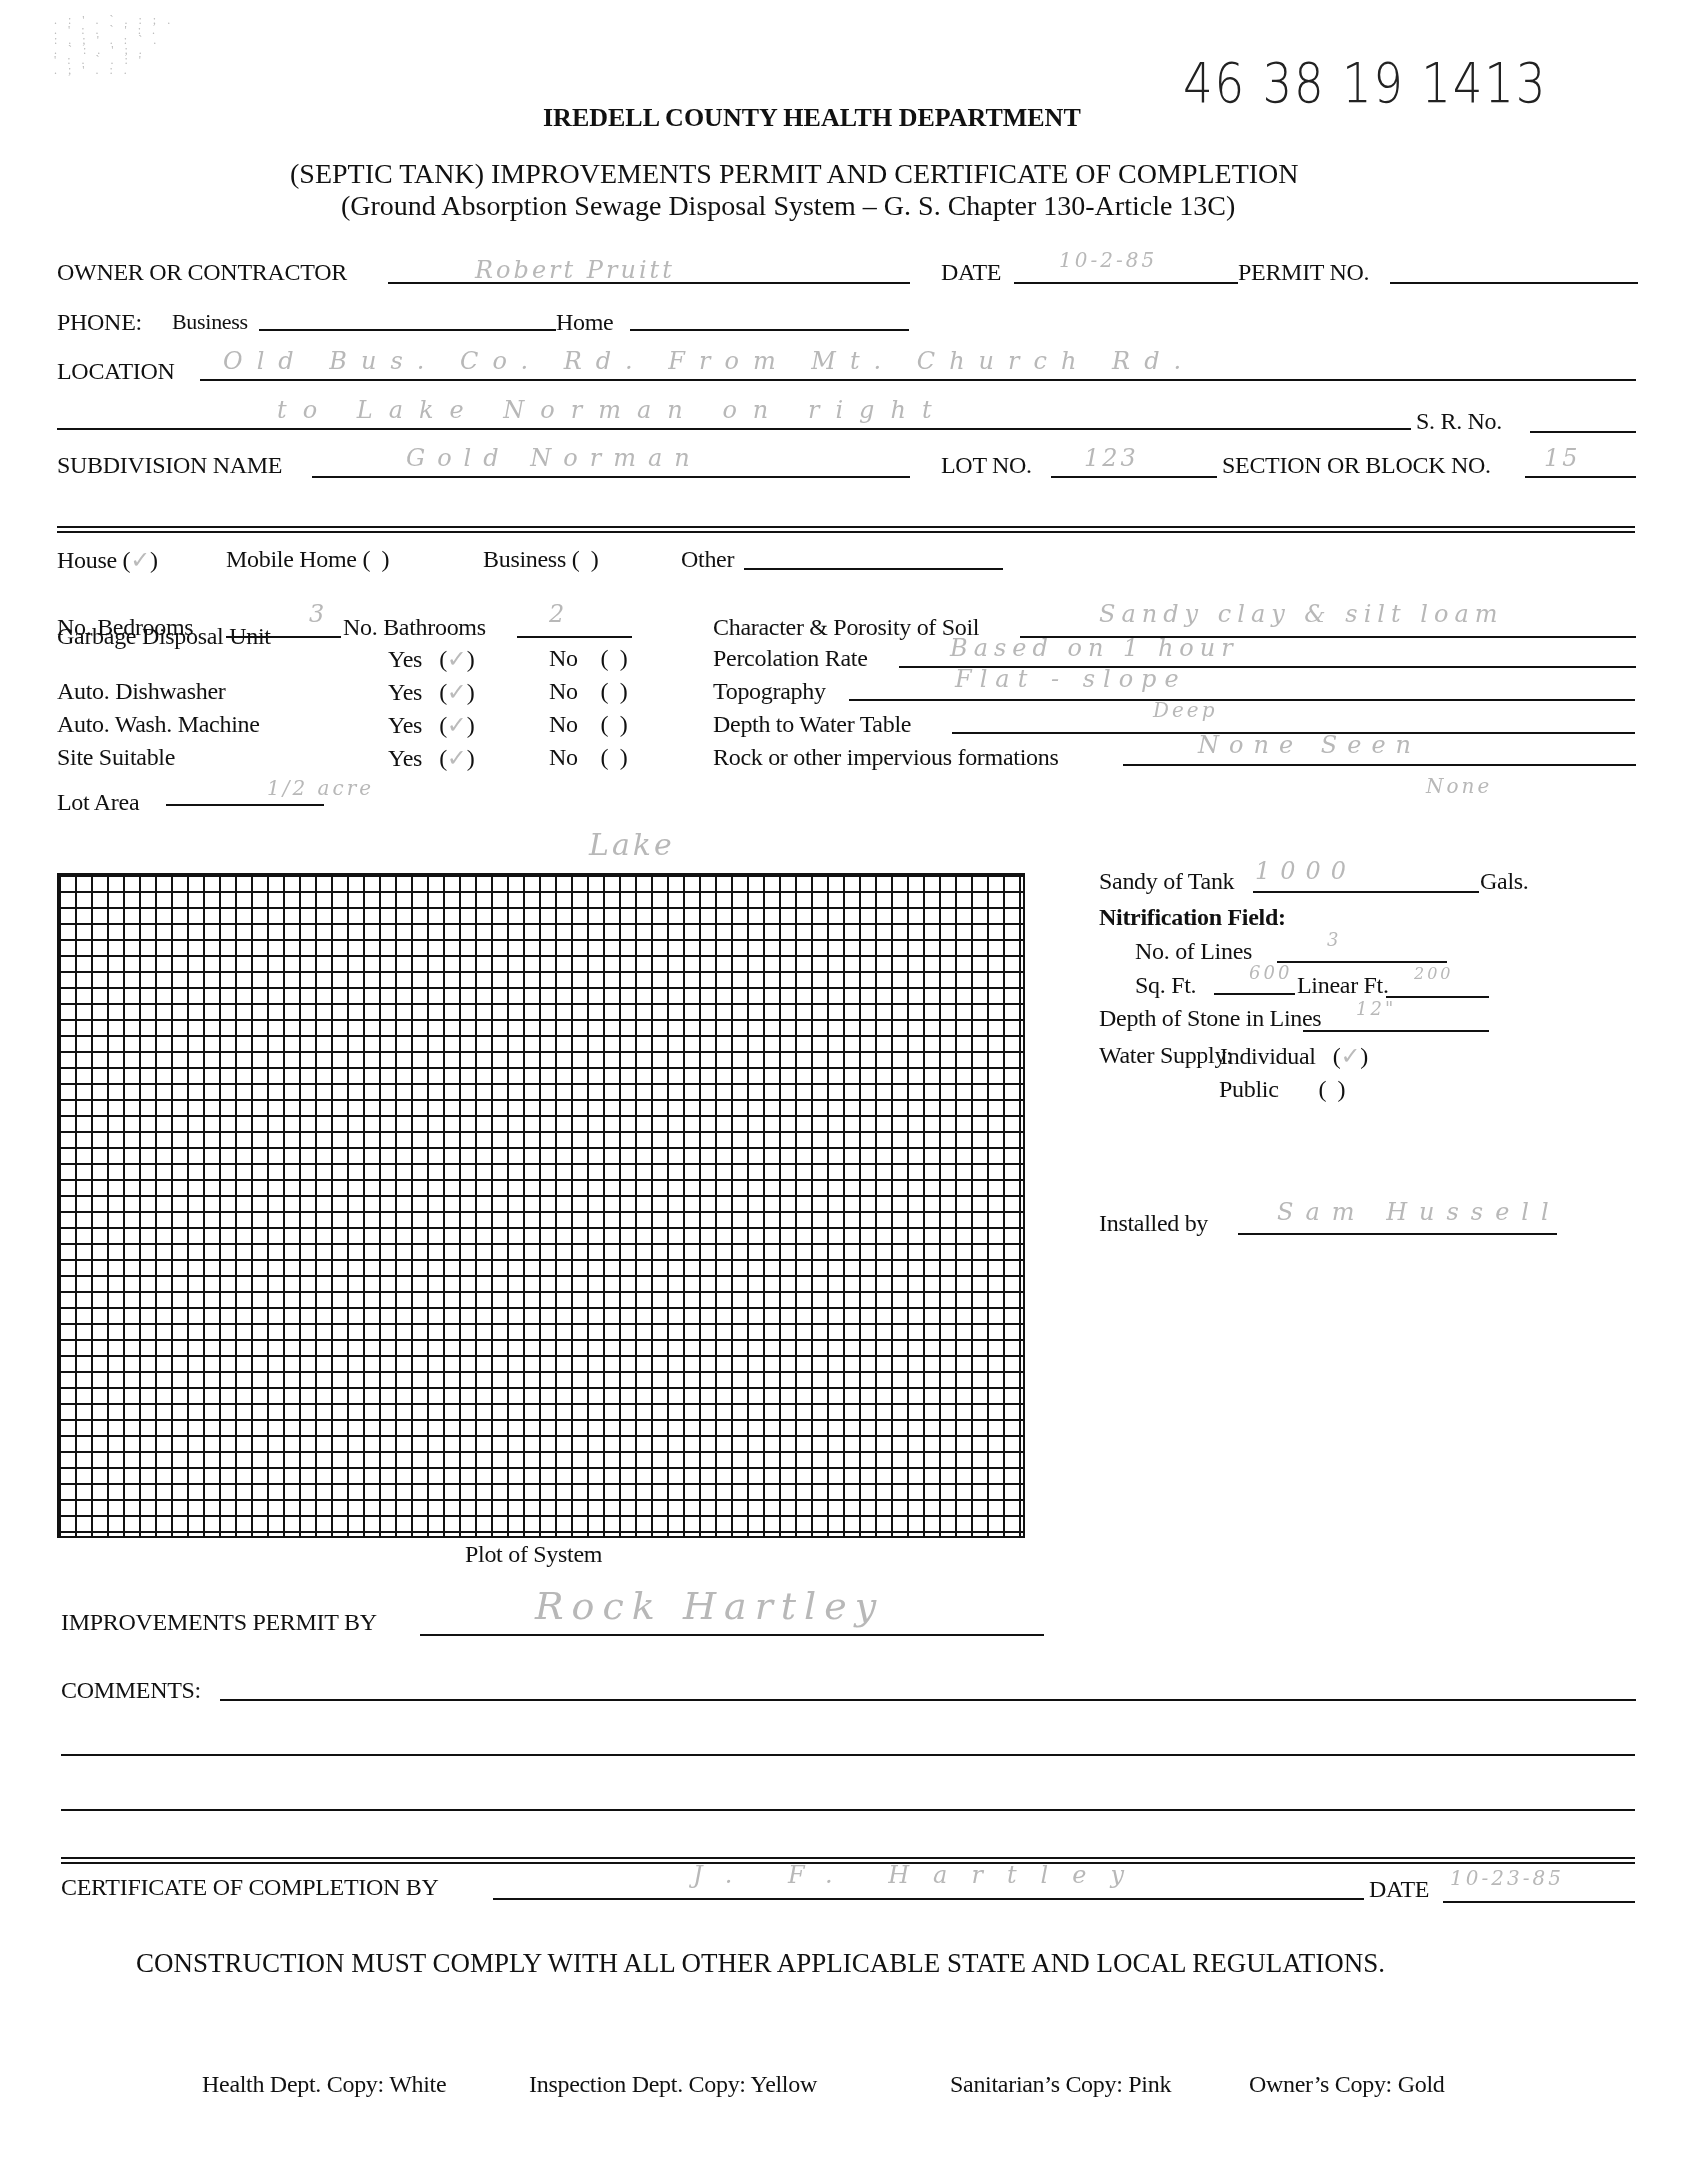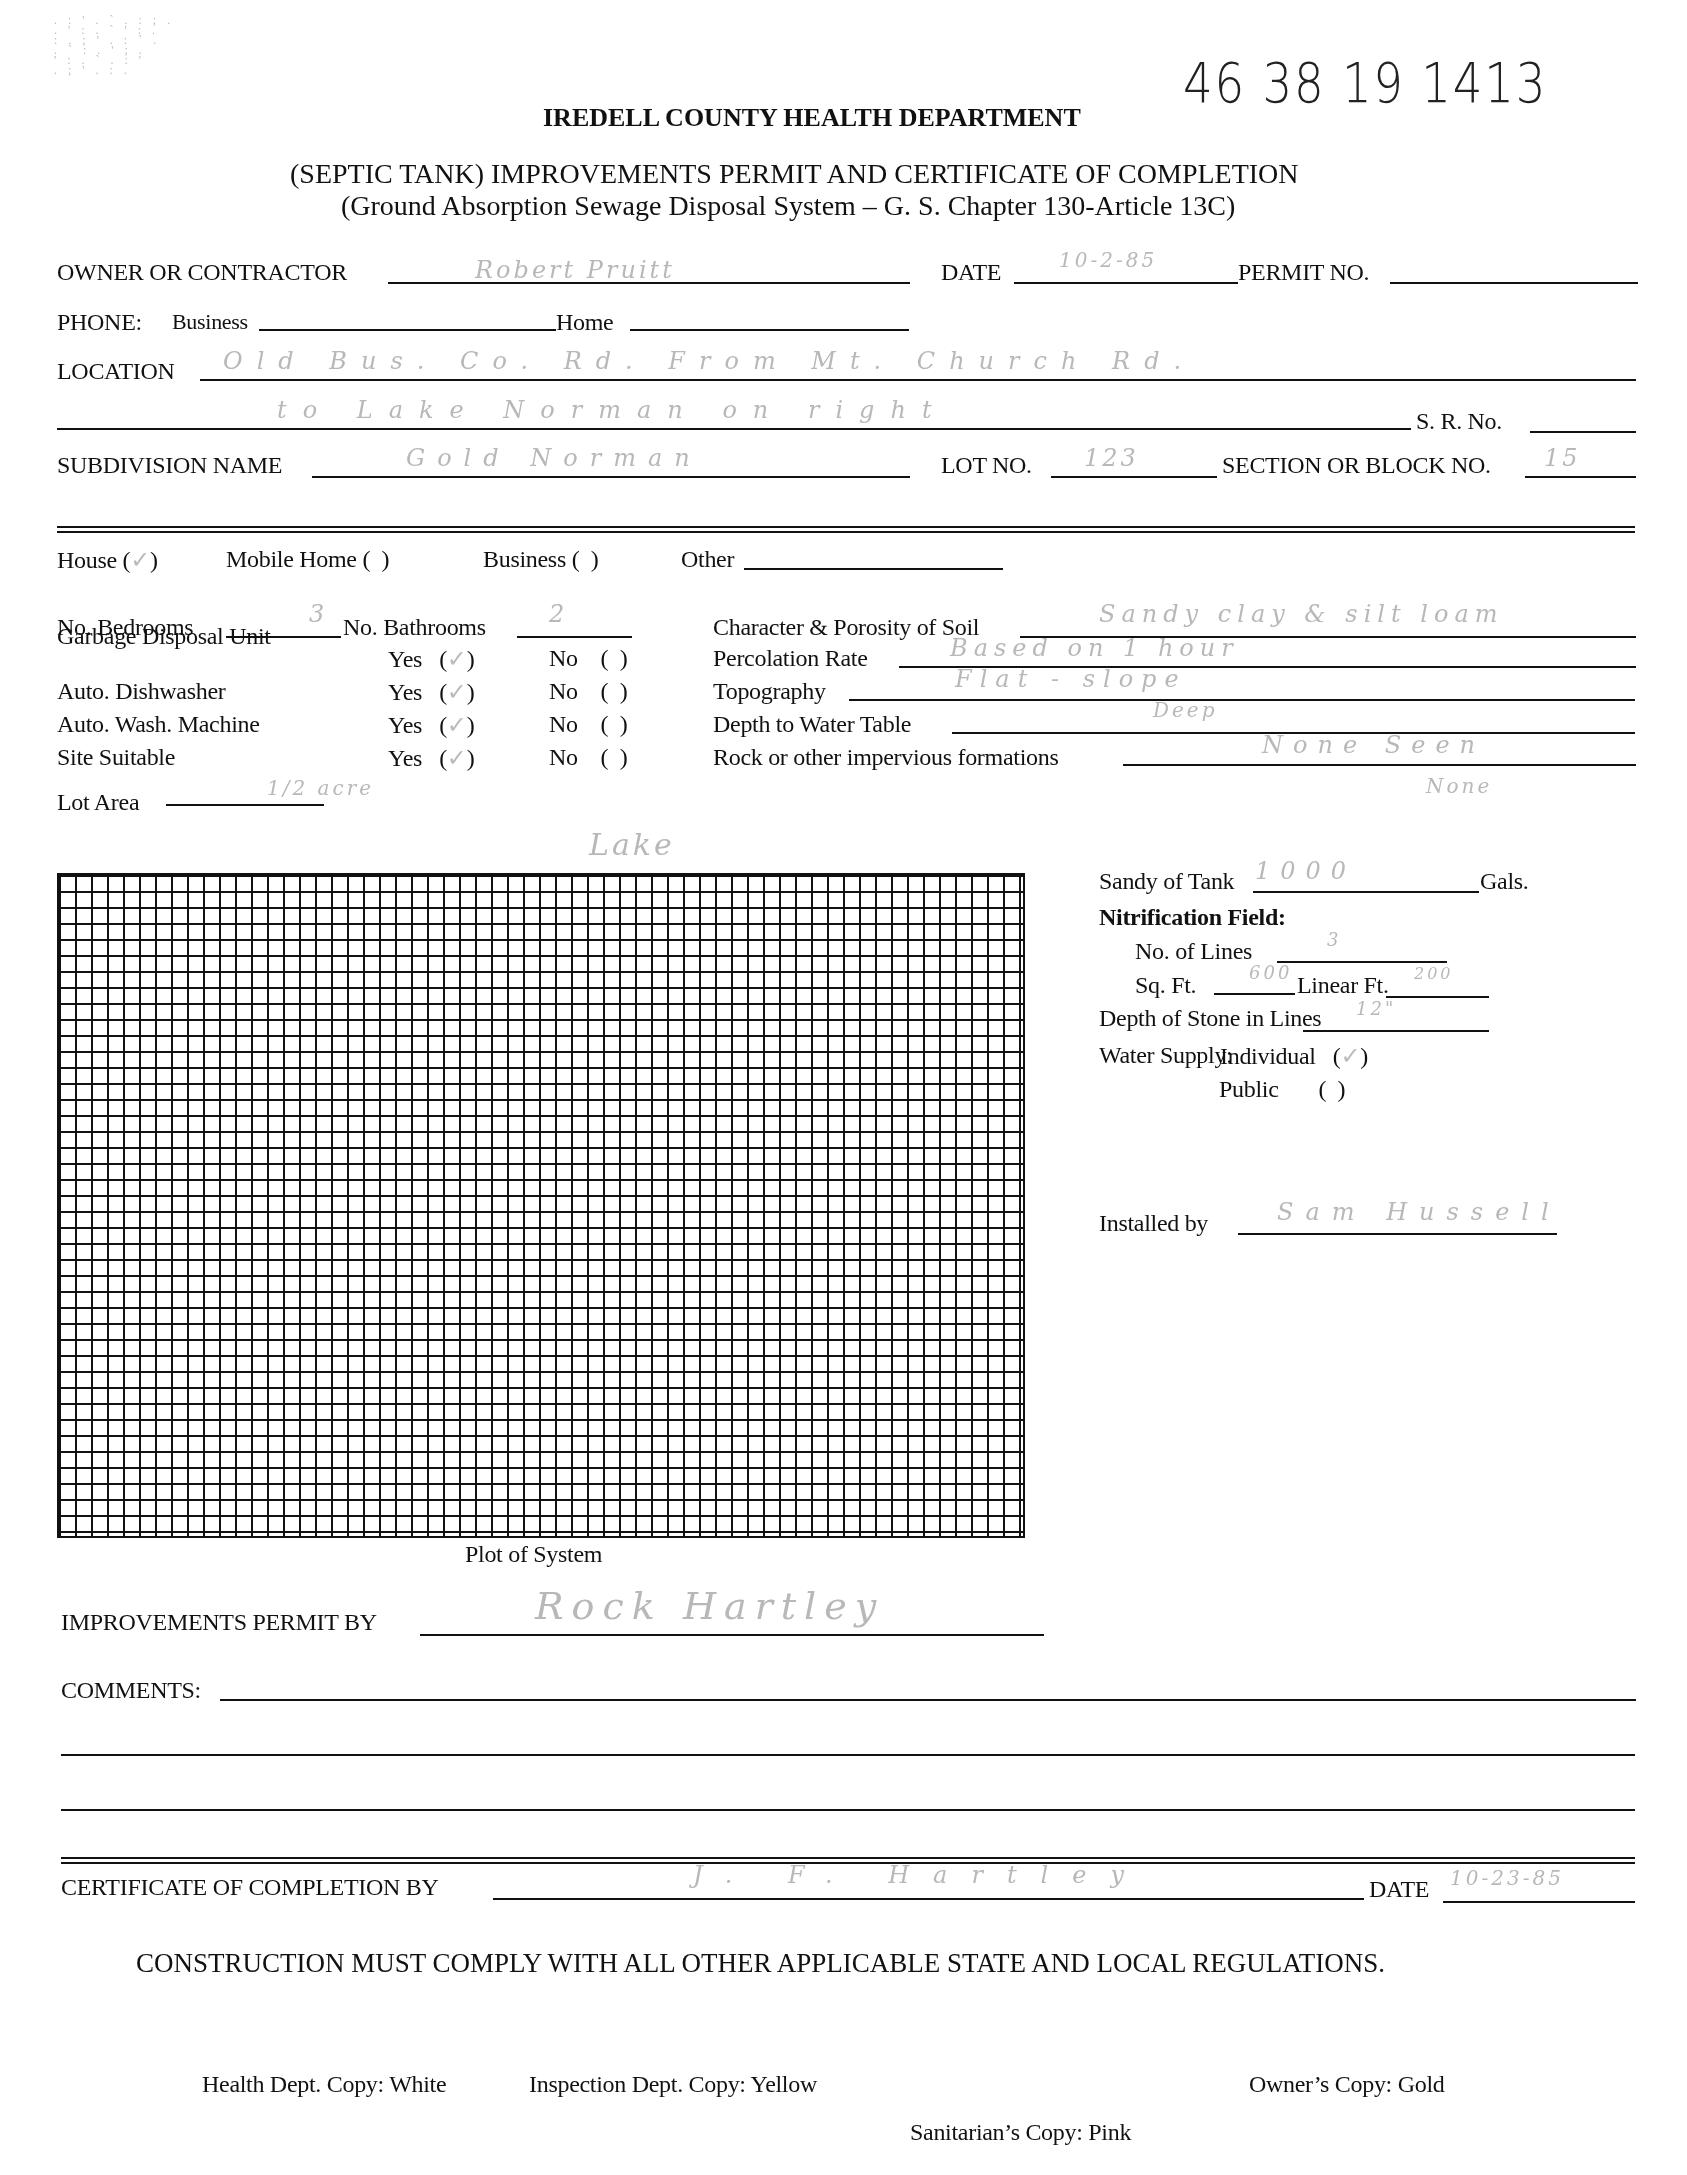--- a/index.html
+++ b/index.html
@@ -119,21 +119,21 @@
 <div class="abs t" style="left:713px;top:678px;">Topography</div>
 <div class="line" style="left:849px;top:699px;width:786px;"></div>
 <div class="hw" style="left:955px;top:665px;letter-spacing:8px;">Flat - slope</div>
 
 <div class="abs t" style="left:713px;top:711px;">Depth to Water Table</div>
 <div class="line" style="left:952px;top:732px;width:683px;"></div>
 <div class="hw" style="left:1153px;top:698px;font-size:20px;">Deep</div>
 
 <div class="abs t" style="left:713px;top:744px;">Rock or other impervious formations</div>
 <div class="line" style="left:1123px;top:764px;width:513px;"></div>
-<div class="hw" style="left:1262px;top:731px;letter-spacing:10px;">None Seen</div>
+<div class="hw" style="left:1198px;top:731px;letter-spacing:10px;">None Seen</div>
 <div class="hw" style="left:1426px;top:774px;font-size:20px;">None</div>
 
 <div class="grid"></div>
 <div class="abs t" style="left:465px;top:1541px;">Plot of System</div>
 
 <div class="abs t" style="left:1099px;top:868px;">Sandy of Tank</div>
 <div class="line" style="left:1253px;top:891px;width:226px;"></div>
 <div class="hw" style="left:1255px;top:857px;letter-spacing:10px;">1000</div>
 <div class="abs t" style="left:1480px;top:868px;">Gals.</div>
 
@@ -181,15 +181,15 @@
 <div class="line" style="left:493px;top:1898px;width:871px;"></div>
 <div class="hw" style="left:693px;top:1861px;letter-spacing:24px;">J. F. Hartley</div>
 <div class="abs t" style="left:1369px;top:1876px;">DATE</div>
 <div class="line" style="left:1443px;top:1901px;width:192px;"></div>
 <div class="hw" style="left:1450px;top:1866px;font-size:20px;">10-23-85</div>
 
 <div class="abs" style="left:136px;top:1948px;font-size:27px;">CONSTRUCTION MUST COMPLY WITH ALL OTHER APPLICABLE STATE AND LOCAL REGULATIONS.</div>
 
 <div class="abs t" style="left:202px;top:2071px;">Health Dept. Copy: White</div>
 <div class="abs t" style="left:529px;top:2071px;">Inspection Dept. Copy: Yellow</div>
-<div class="abs t" style="left:910px;top:2071px;margin-top:48px;">Sanitarian’s Copy: Pink</div>
+<div class="abs t" style="left:950px;top:2071px;">Sanitarian’s Copy: Pink</div>
 <div class="abs t" style="left:1249px;top:2071px;">Owner’s Copy: Gold</div>
 
 
 </body></html>

